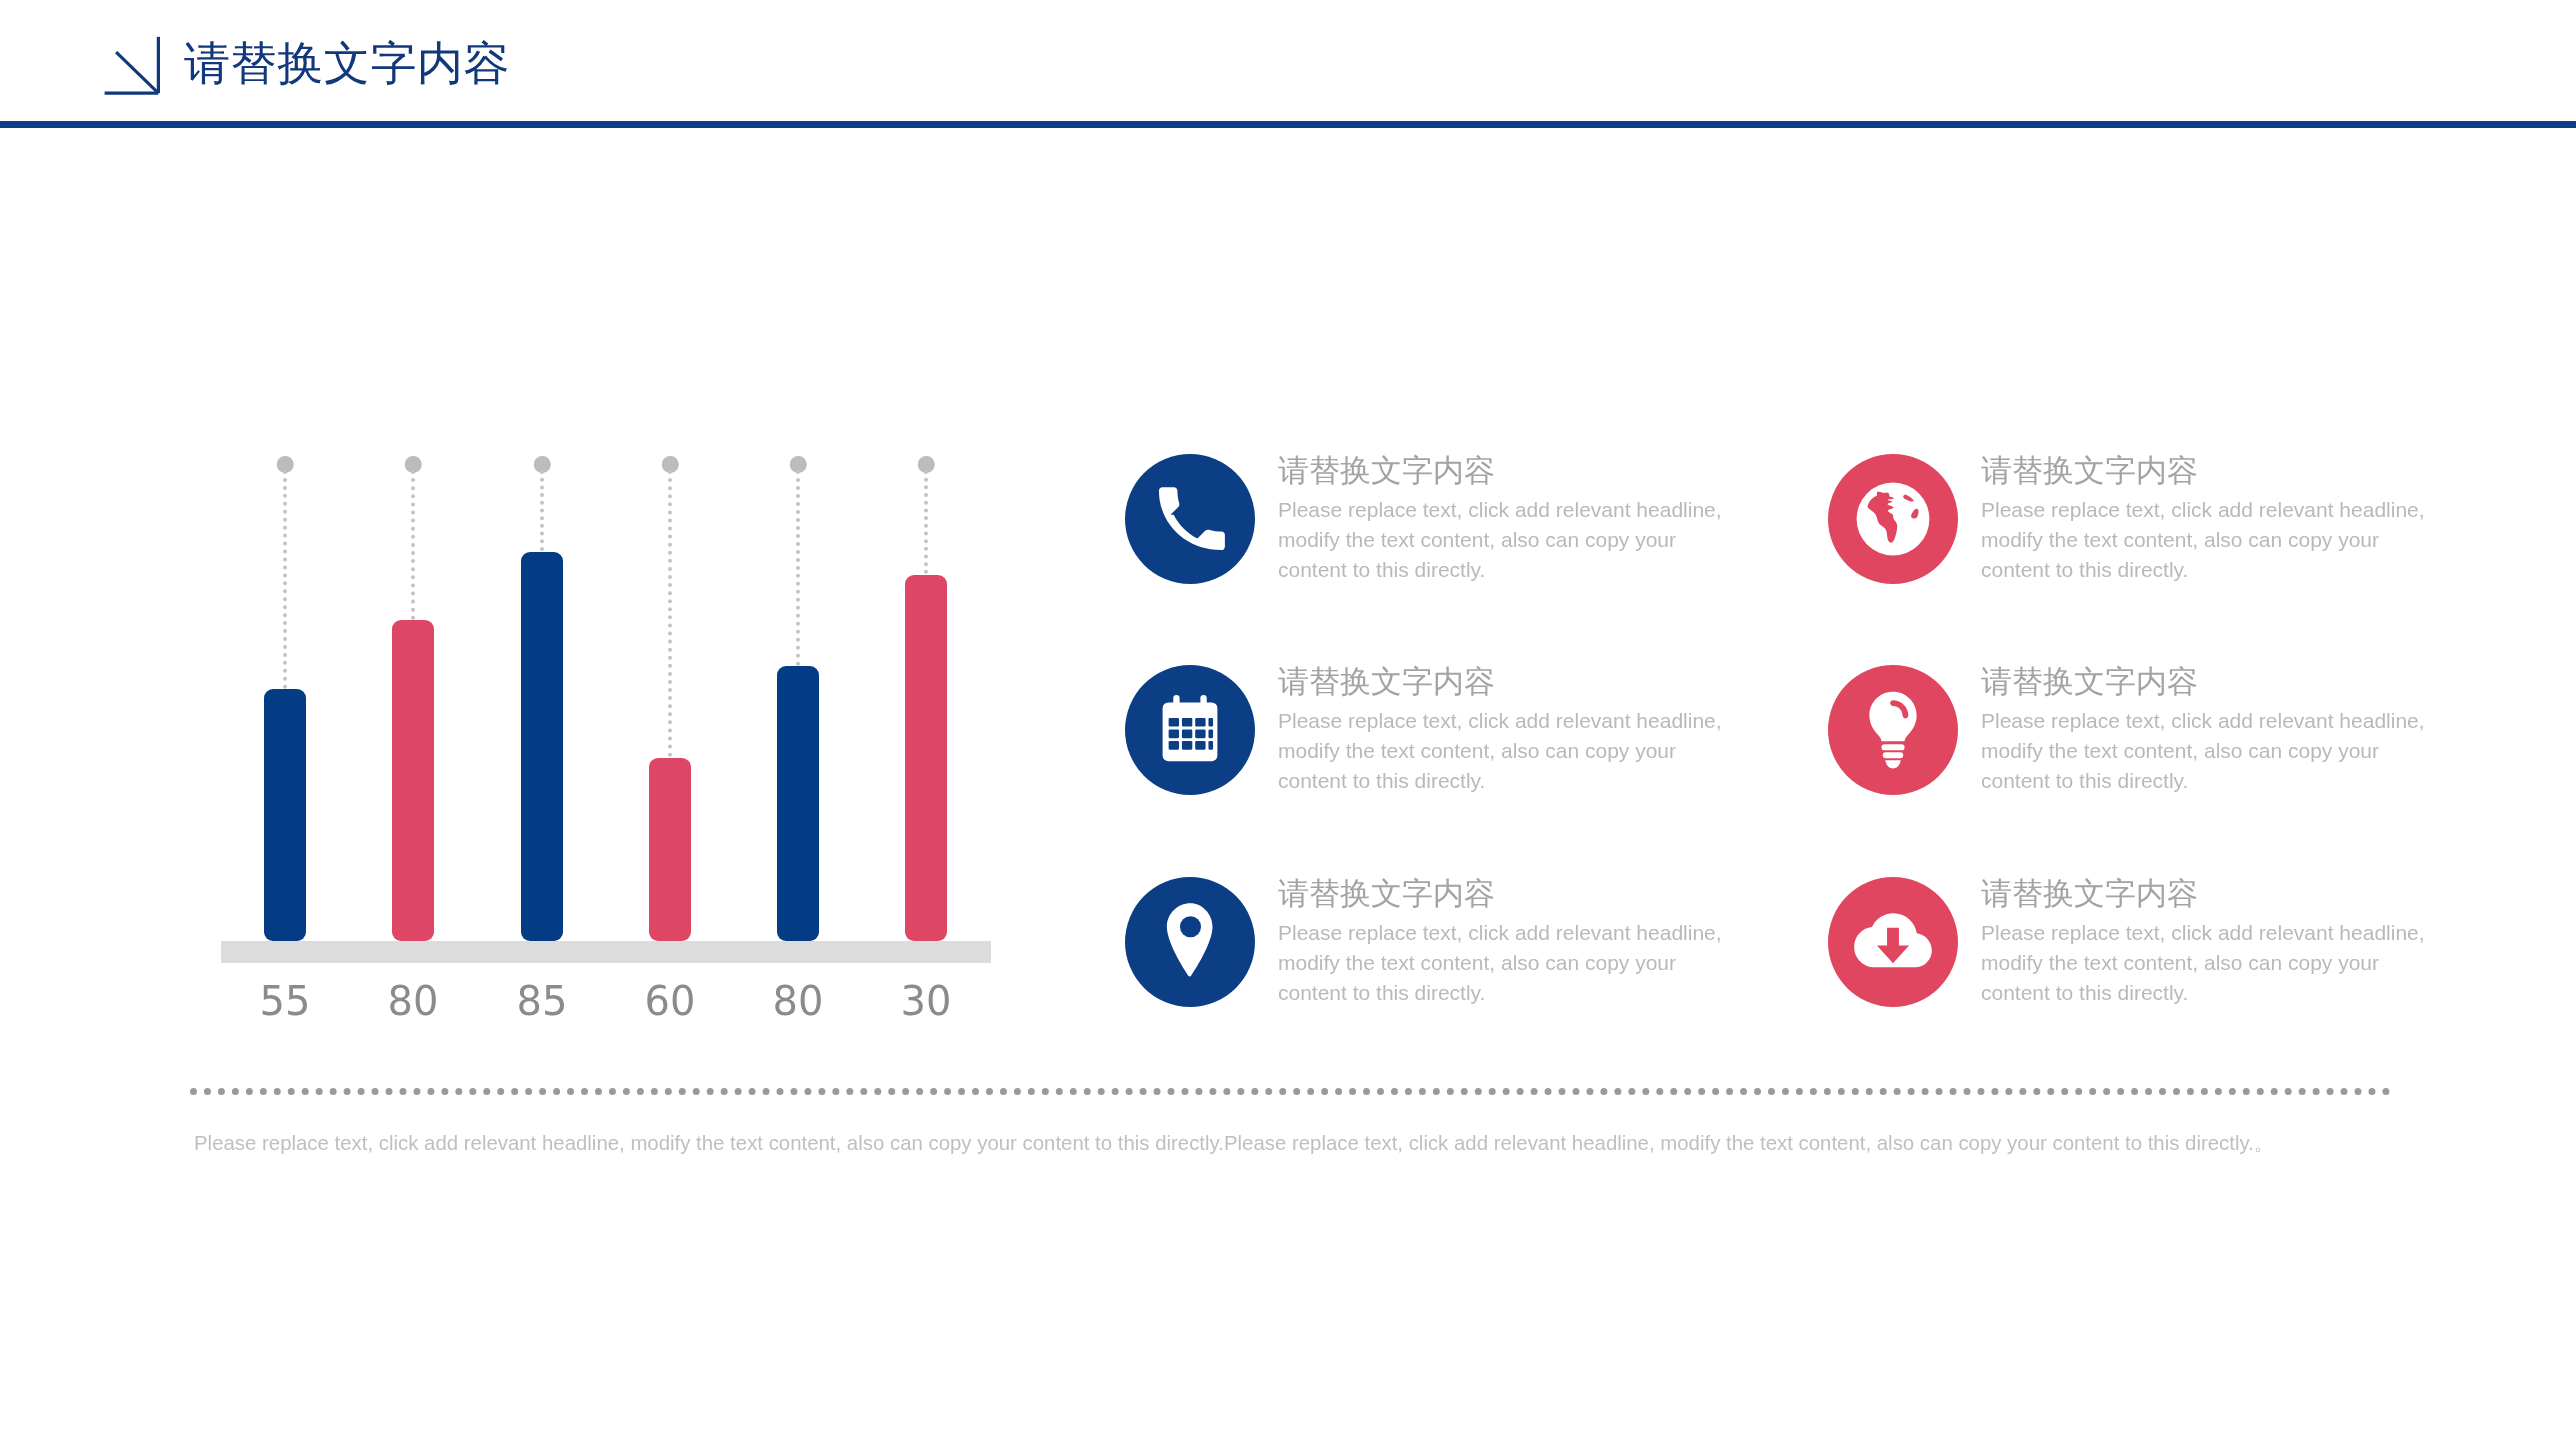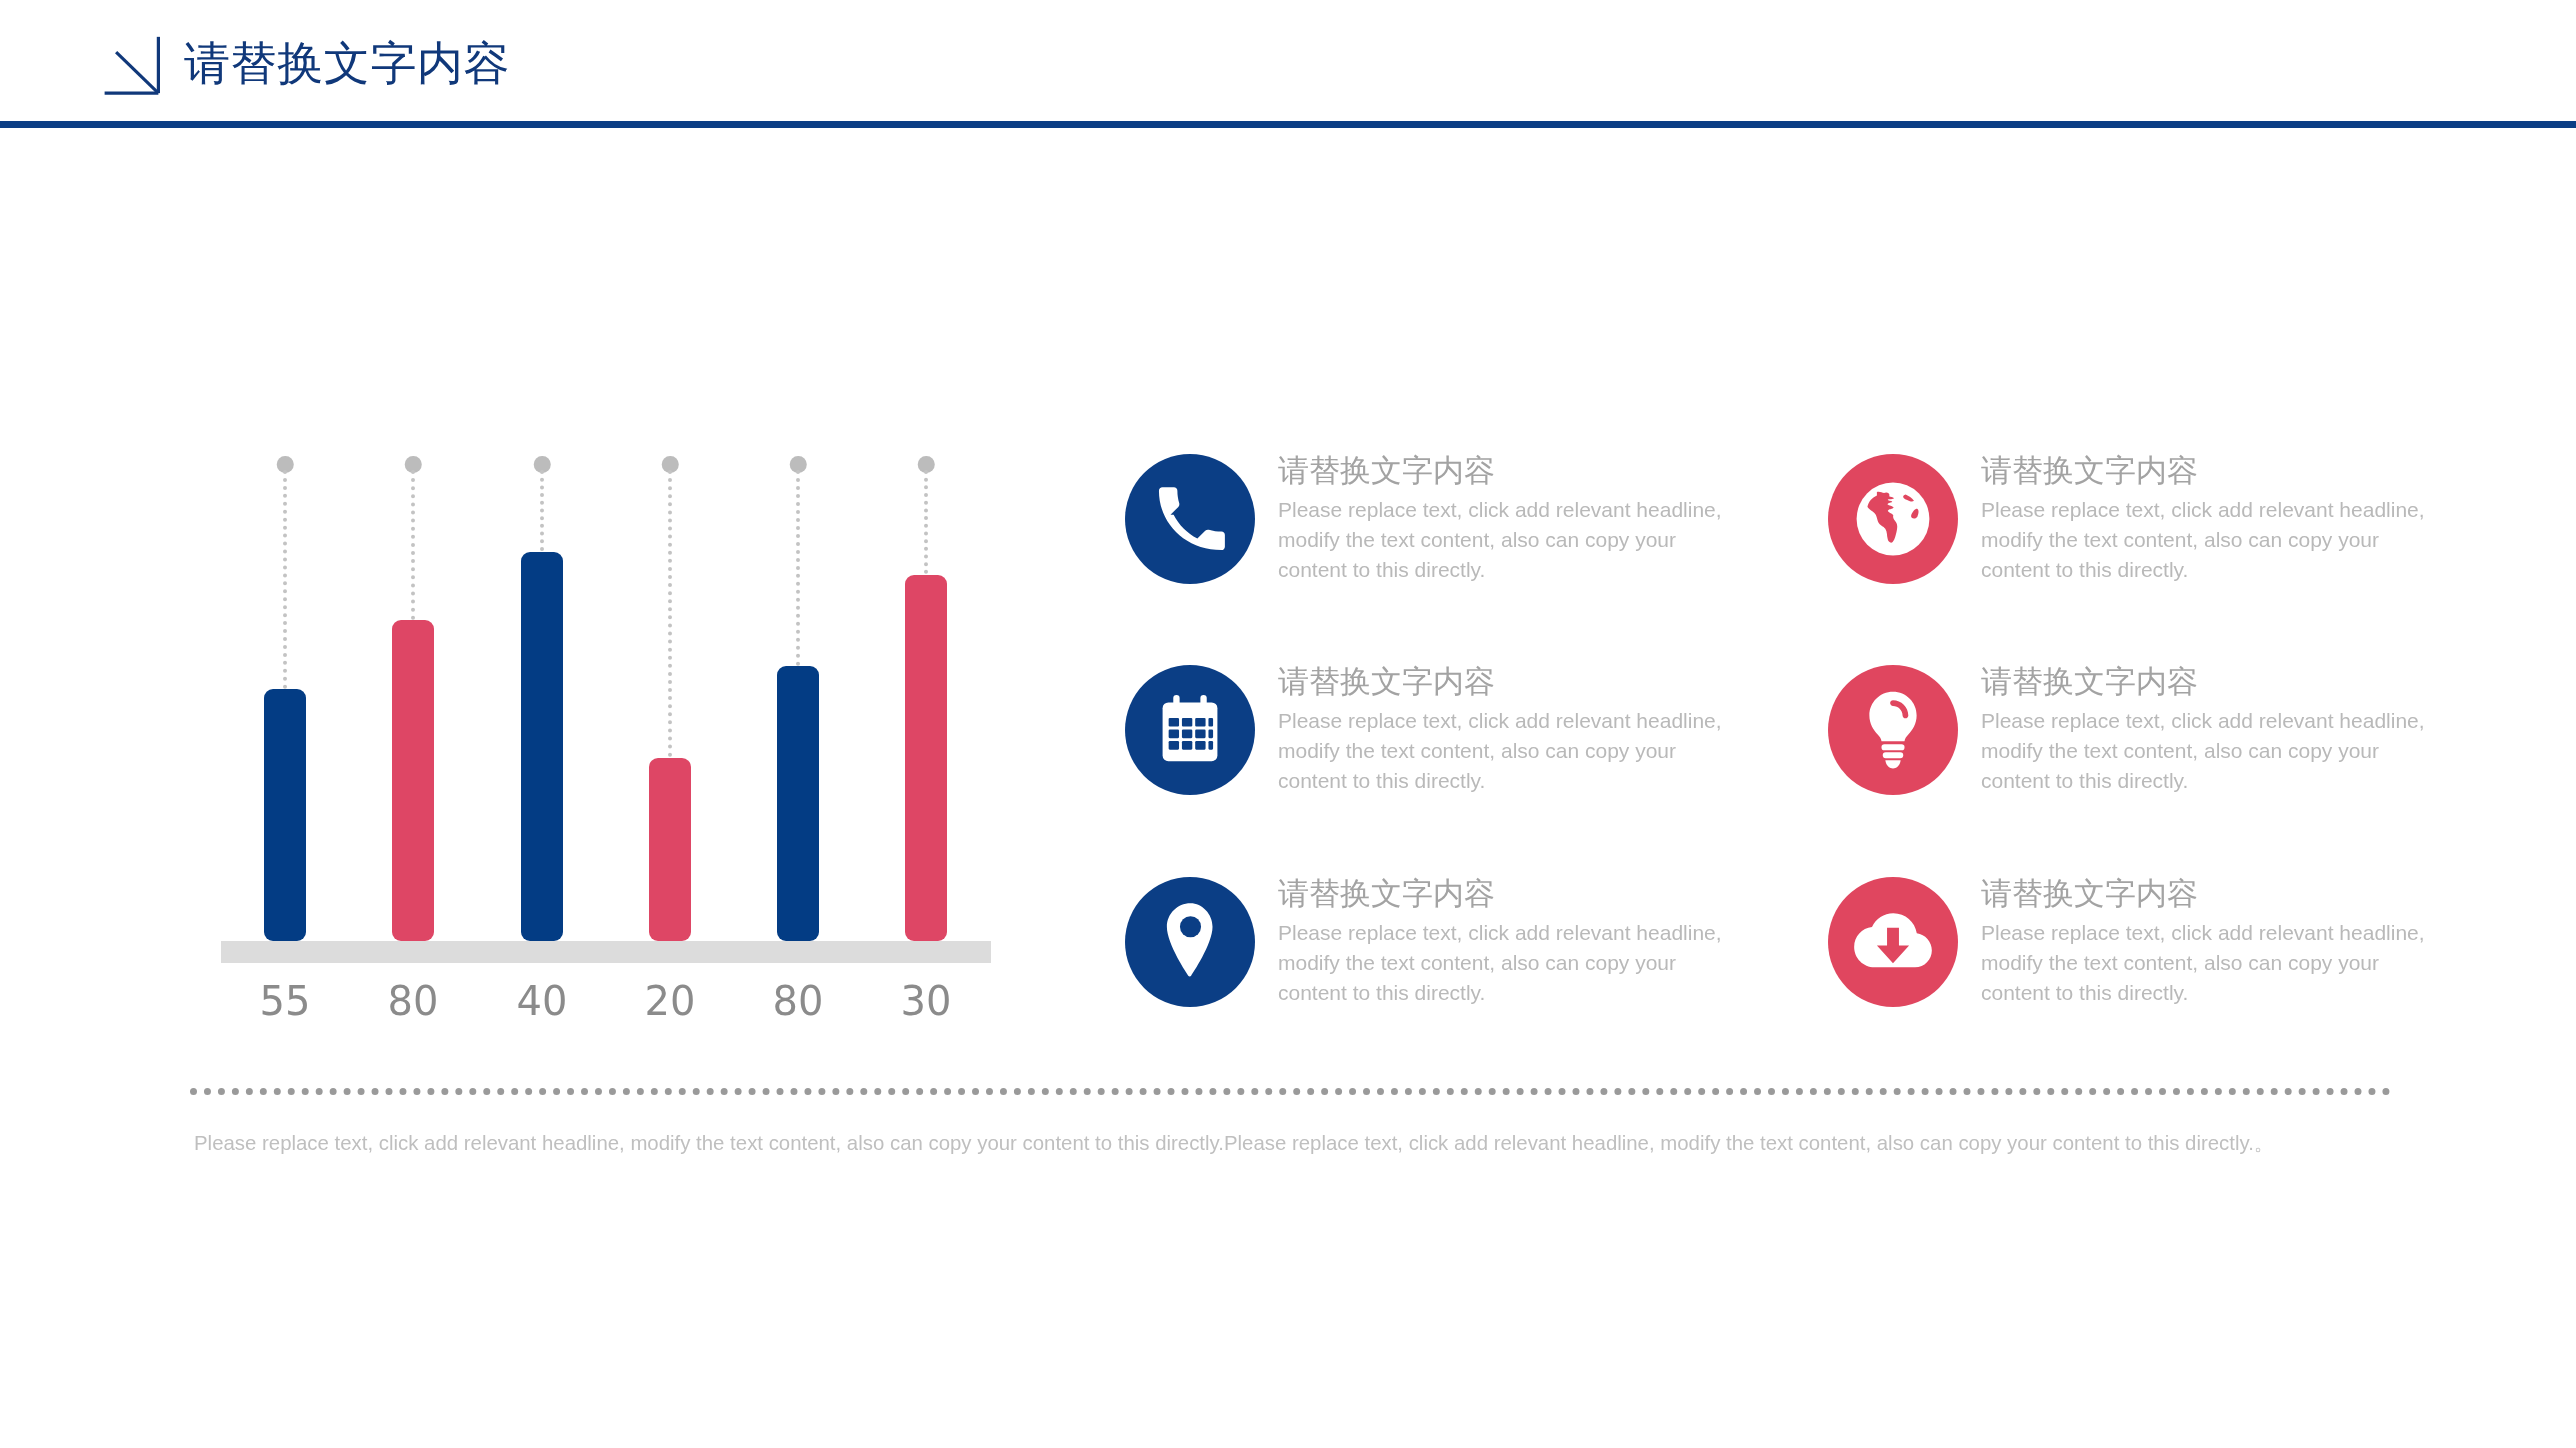--- a/index.html
+++ b/index.html
@@ -241,22 +241,22 @@
       <div class="bar-slot" style="left: 641px; width: 128px;">
         <div class="bar-dot"></div>
         <div class="bar-drop" style="height: 104px;"></div>
         <div class="bar-rect pink" style="height: 366px; background: rgb(222, 70, 101);"></div>
       </div>
     </div>
   <div class="chart-base"></div>
   <div class="chart-labels" id="labels">
       <div class="chart-label" style="left: 0px; width: 128px;">55</div>
       <div class="chart-label" style="left: 128px; width: 128px;">80</div>
-      <div class="chart-label" style="left: 257px; width: 128px;">40</div>
-      <div class="chart-label" style="left: 385px; width: 128px;">20</div>
+      <div class="chart-label" style="left: 257px; width: 128px;">85</div>
+      <div class="chart-label" style="left: 385px; width: 128px;">60</div>
       <div class="chart-label" style="left: 513px; width: 128px;">80</div>
       <div class="chart-label" style="left: 641px; width: 128px;">30</div>
     </div>
 </div>
 
 <div class="features" id="features">
     <div class="feature" style="left: 0px; top: 0px;">
       <div class="feature-icon blue">
         <svg width="75" height="75" viewBox="0 0 24 24">
           <path fill="white" d="M6.6 10.8c1.7 3.3 4.3 5.9 7.6 7.6l2.5-2.5c.3-.3.8-.4 1.2-.3 1.3.4 2.6.6 4 .6.6 0 1.1.5 1.1 1.1V21c0 .6-.5 1.1-1.1 1.1C10.4 22.1 1.9 13.6 1.9 3.1 1.9 2.5 2.4 2 3 2h3.7c.6 0 1.1.5 1.1 1.1 0 1.4.2 2.7.6 4 .1.4 0 .9-.3 1.2l-2.5 2.5z"></path>

